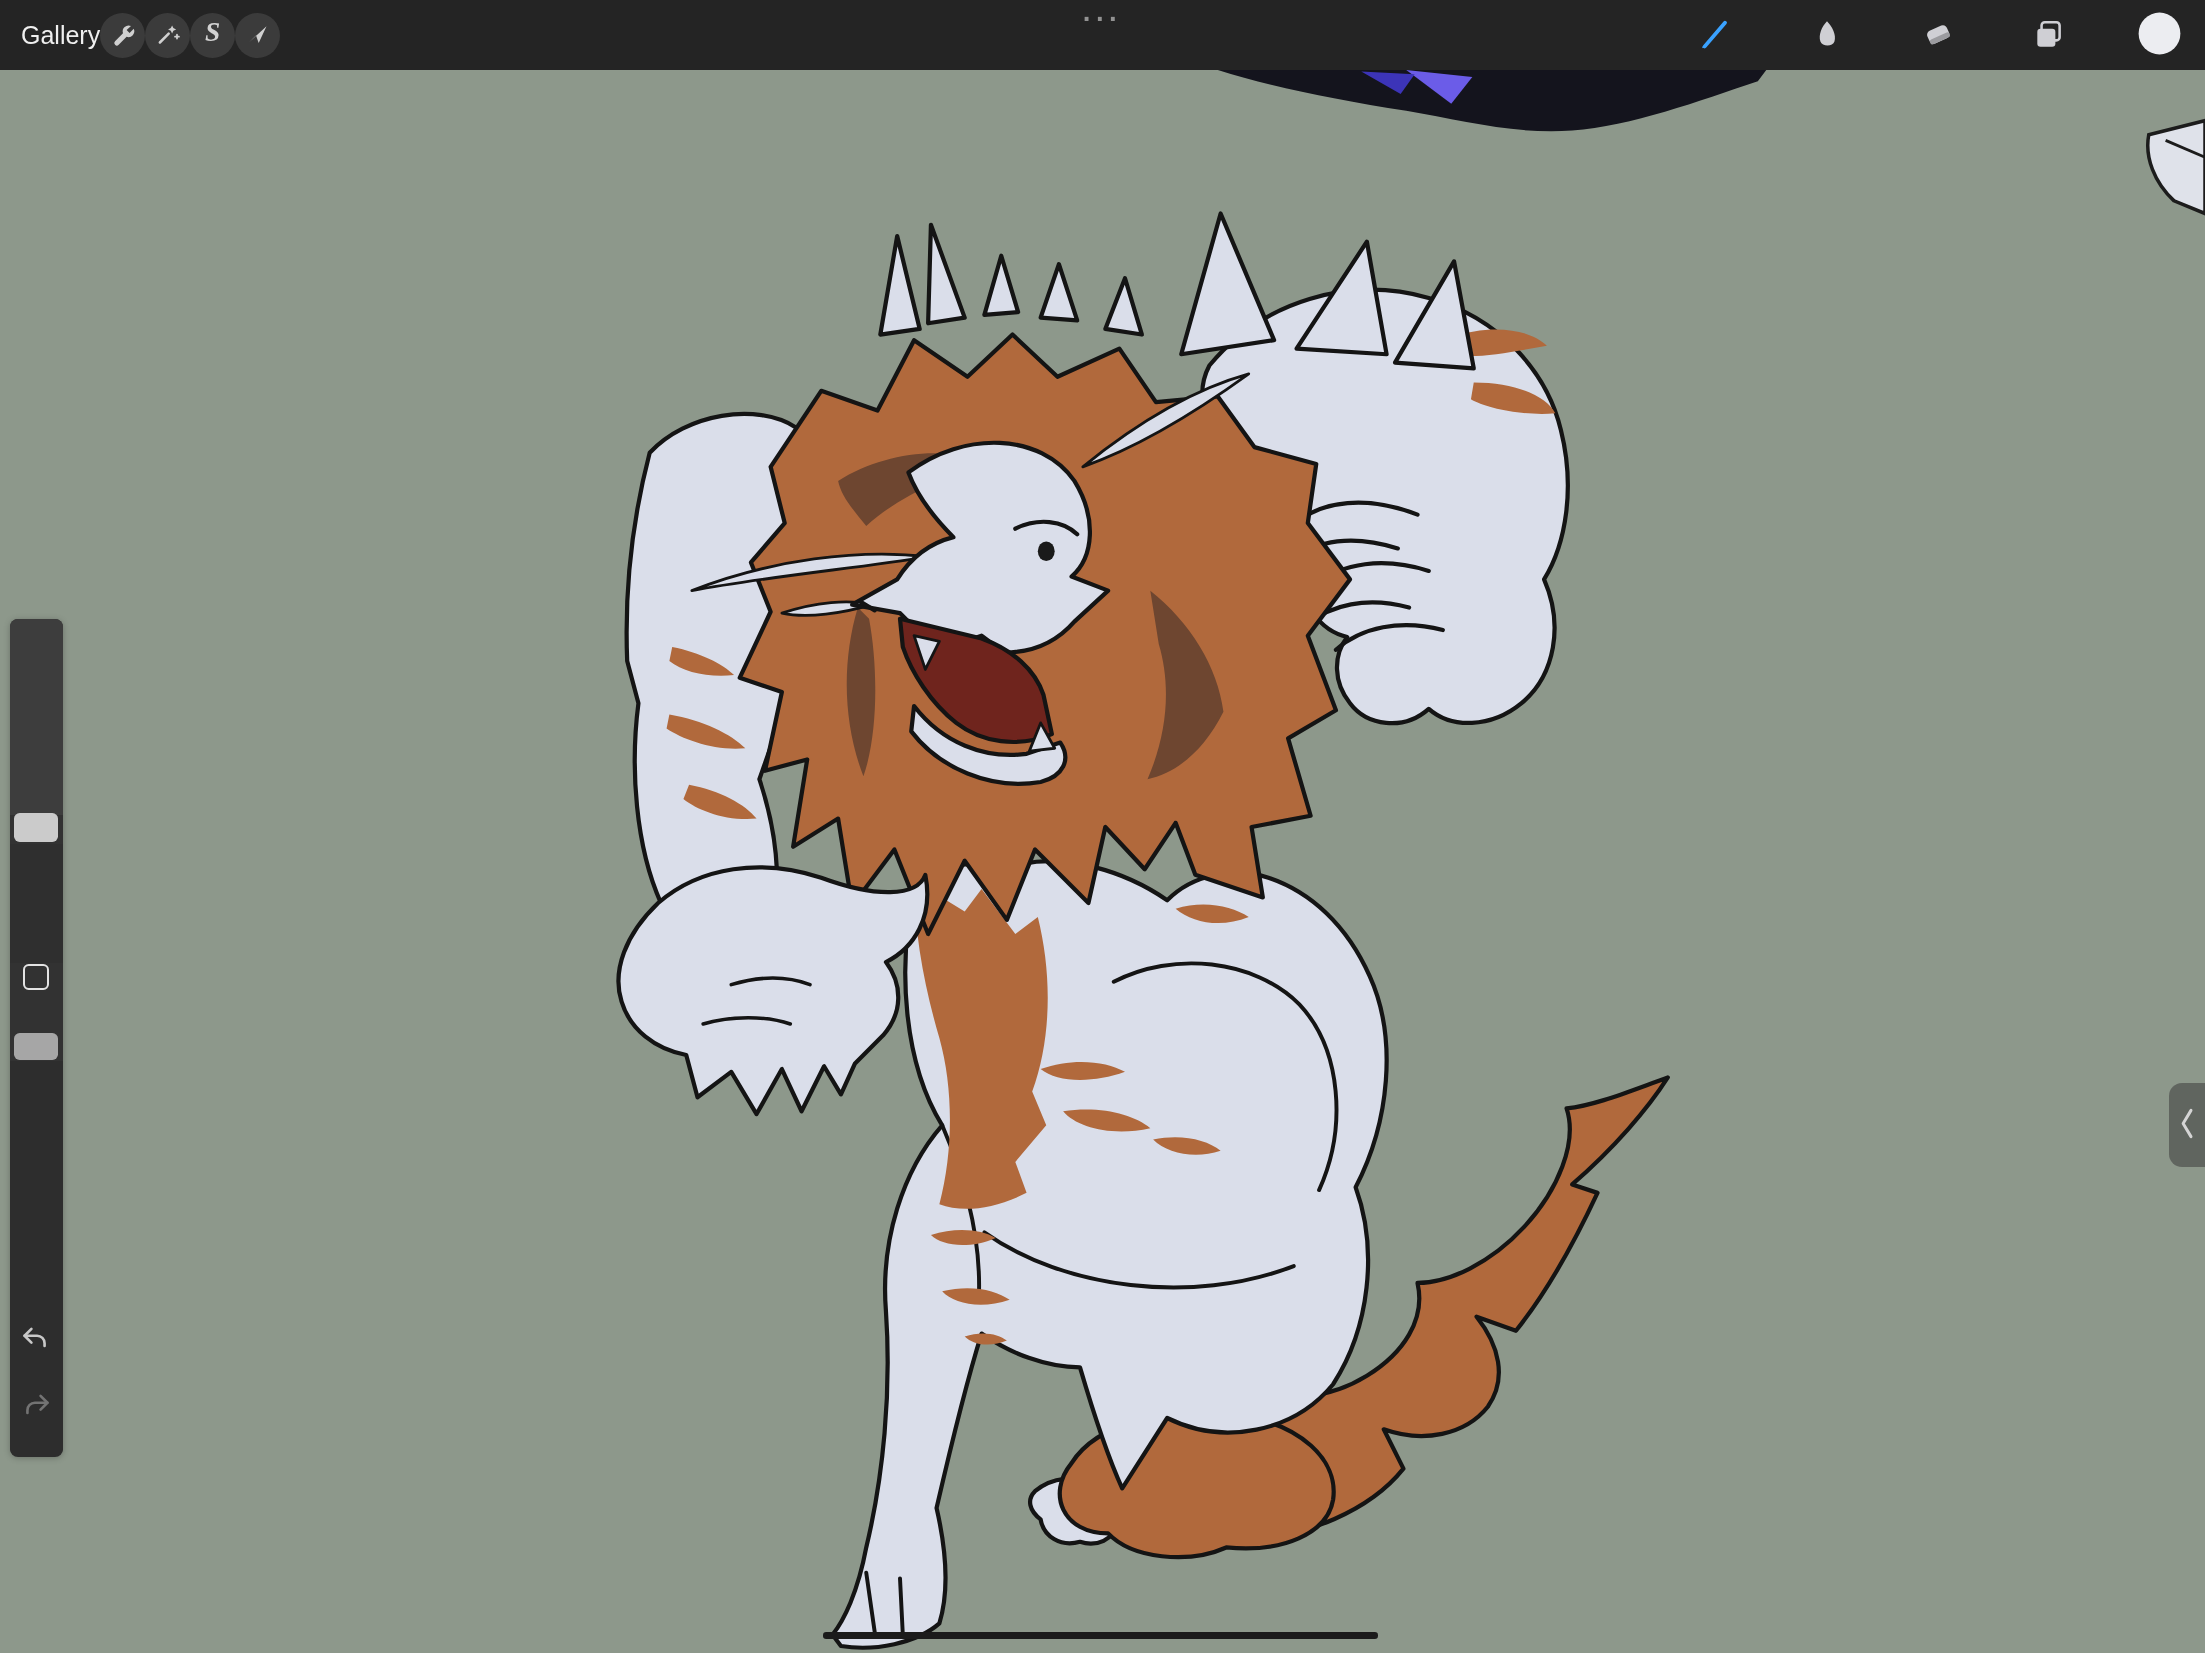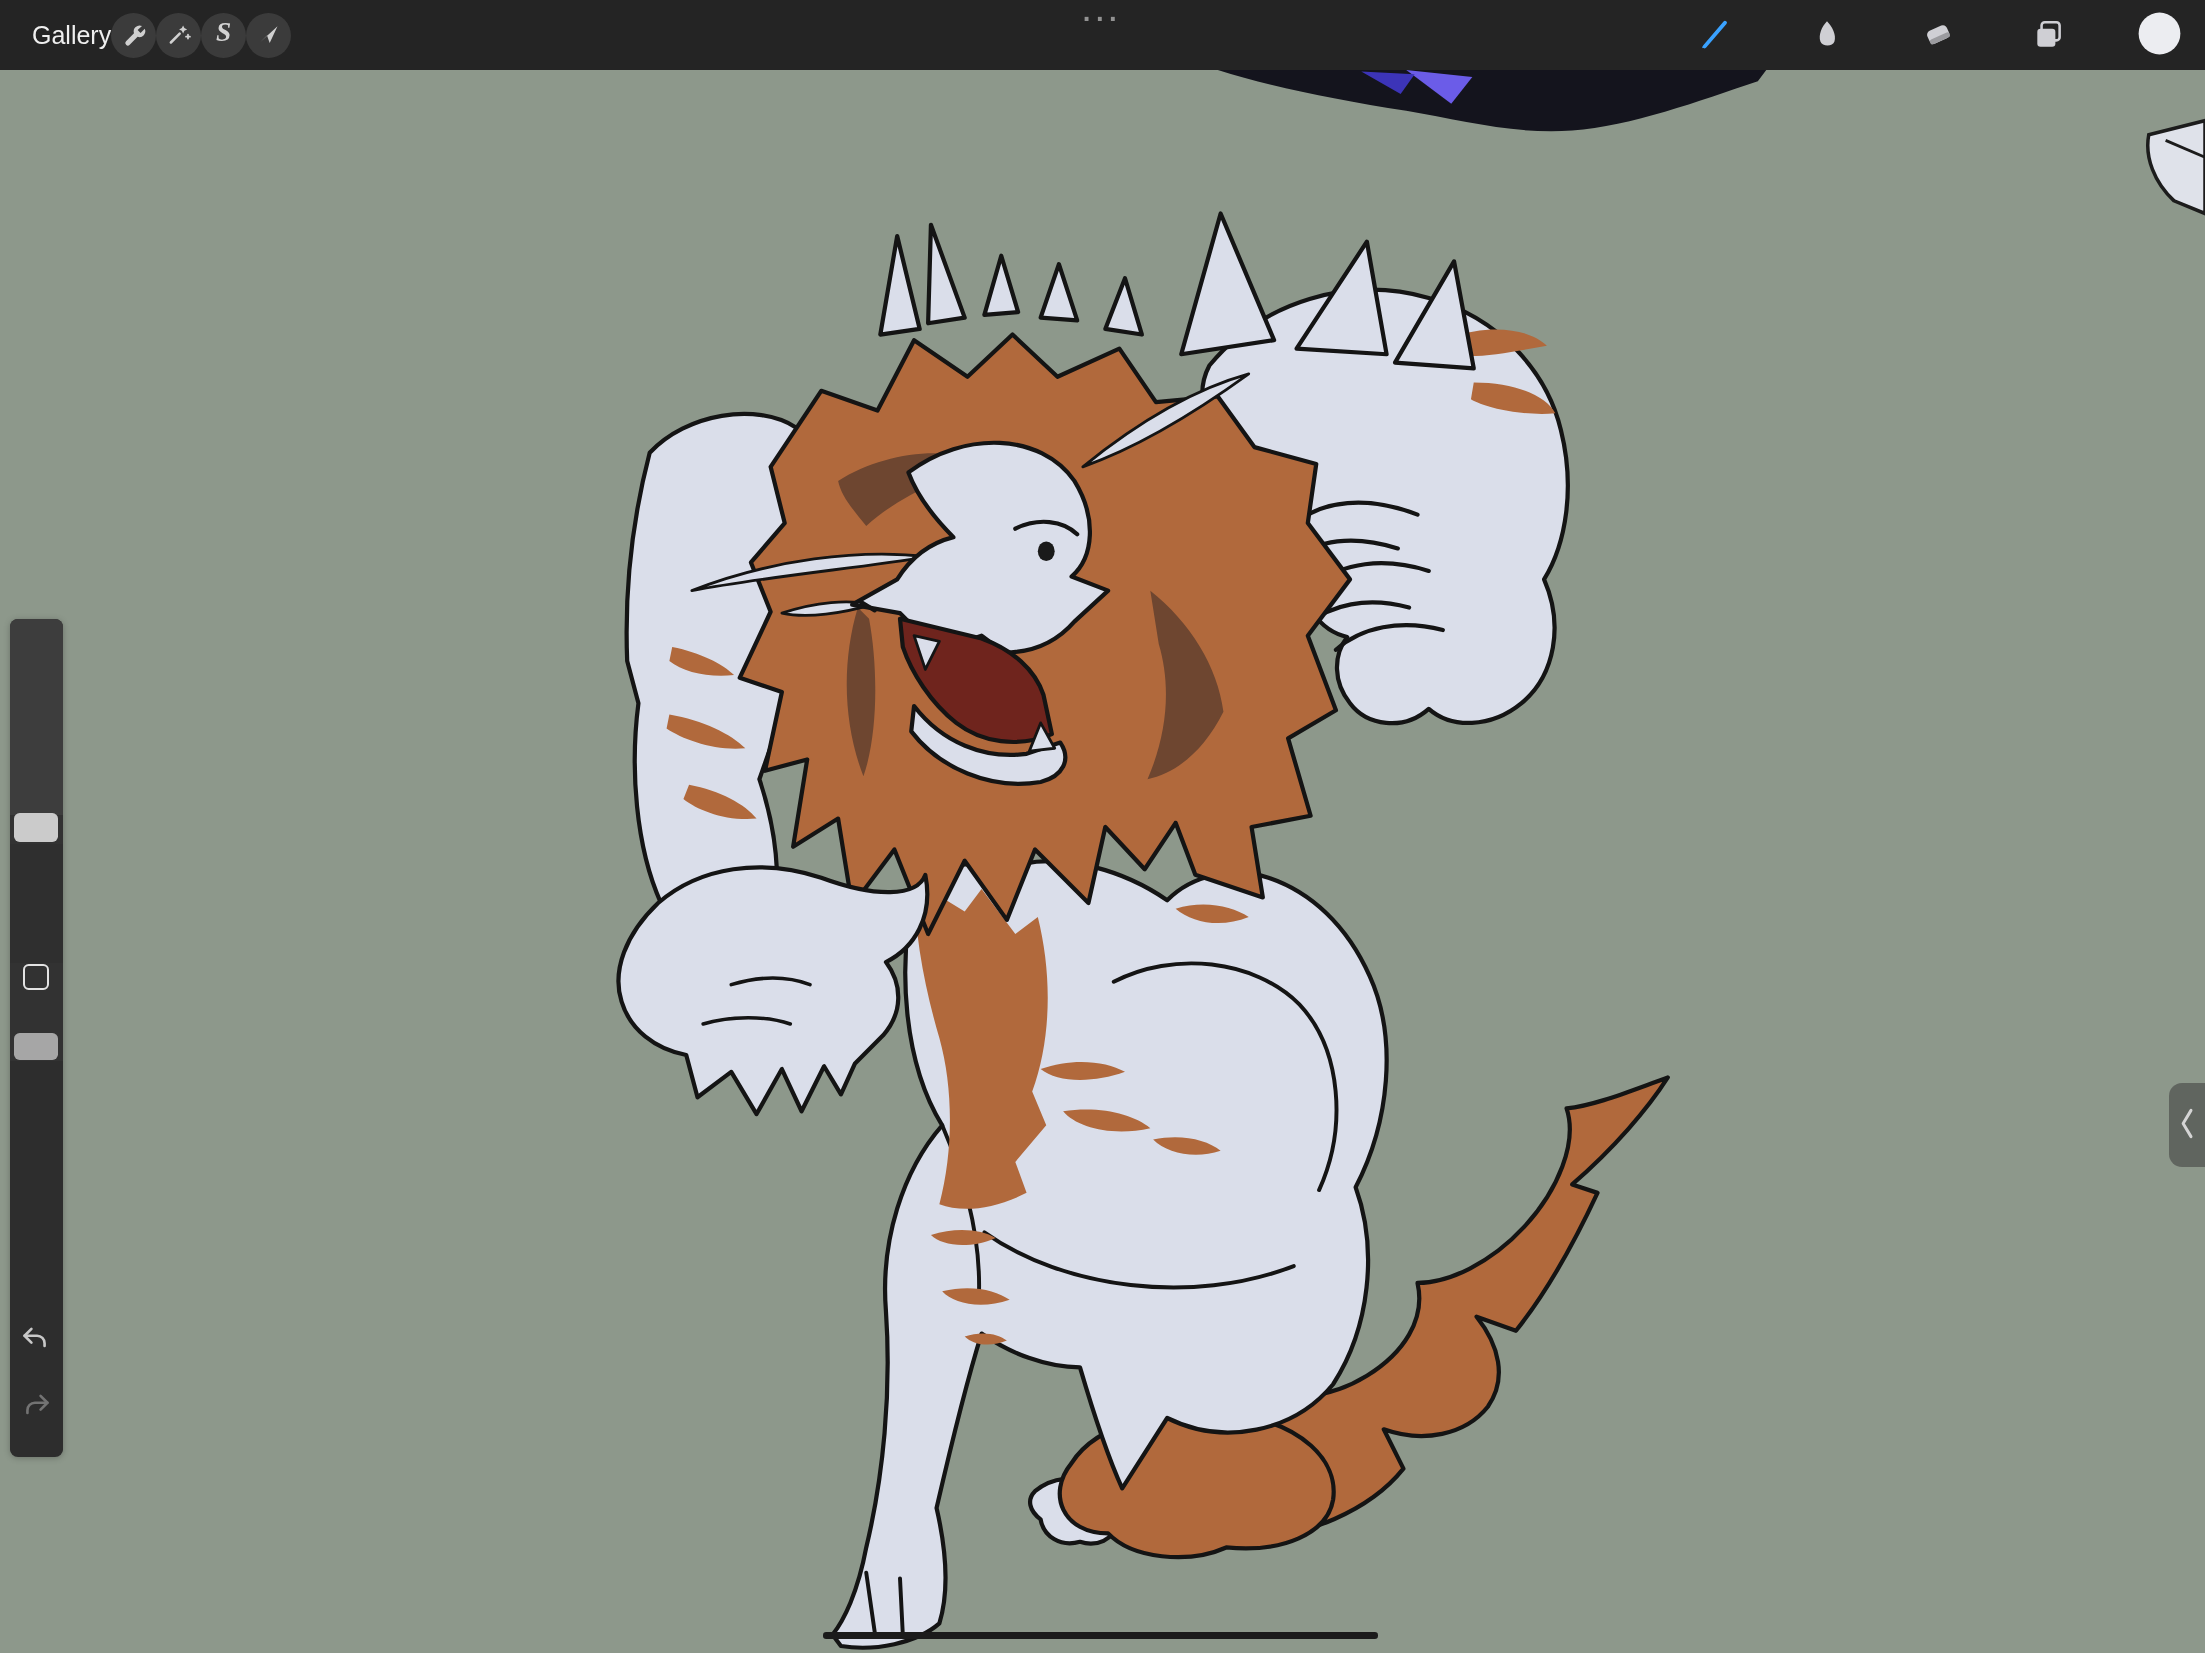--- a/index.html
+++ b/index.html
@@ -7,21 +7,21 @@
     position:relative;width:2205px;height:1653px;overflow:hidden;
     font-family:"Liberation Sans",sans-serif;
     background:var(--canvas_bg,#8d988b);
   }
   
   #topbar{
     position:absolute;left:0;top:0;width:2205px;height:70px;
     background:var(--topbar_bg,#242424);
     display:flex;align-items:center;z-index:30;
   }
-  .tb-left{position:absolute;left:0;top:0;height:70px;display:flex;align-items:center;padding-left:32px;}
+  .tb-left{position:absolute;left:0;top:0;height:70px;display:flex;align-items:center;padding-left:21px;}
   .tb-right{position:absolute;right:0;top:0;height:70px;display:flex;align-items:center;gap:66px;padding-right:22.6px;}
   .gallery-label{color:#efefef;font-size:25px;font-weight:400;cursor:default;}
   .circle-btn{
     width:45px;height:45px;border-radius:50%;background:#3b3b3b;
     display:flex;align-items:center;justify-content:center;flex:0 0 auto;
   }
   .flat-btn{width:45px;height:45px;display:flex;align-items:center;justify-content:center;flex:0 0 auto;}
   .tb-dots{
     position:absolute;left:50%;top:4.8px;transform:translateX(-50%);
     color:#929292;font-size:27.4px;letter-spacing:4px;line-height:1;font-weight:700;

